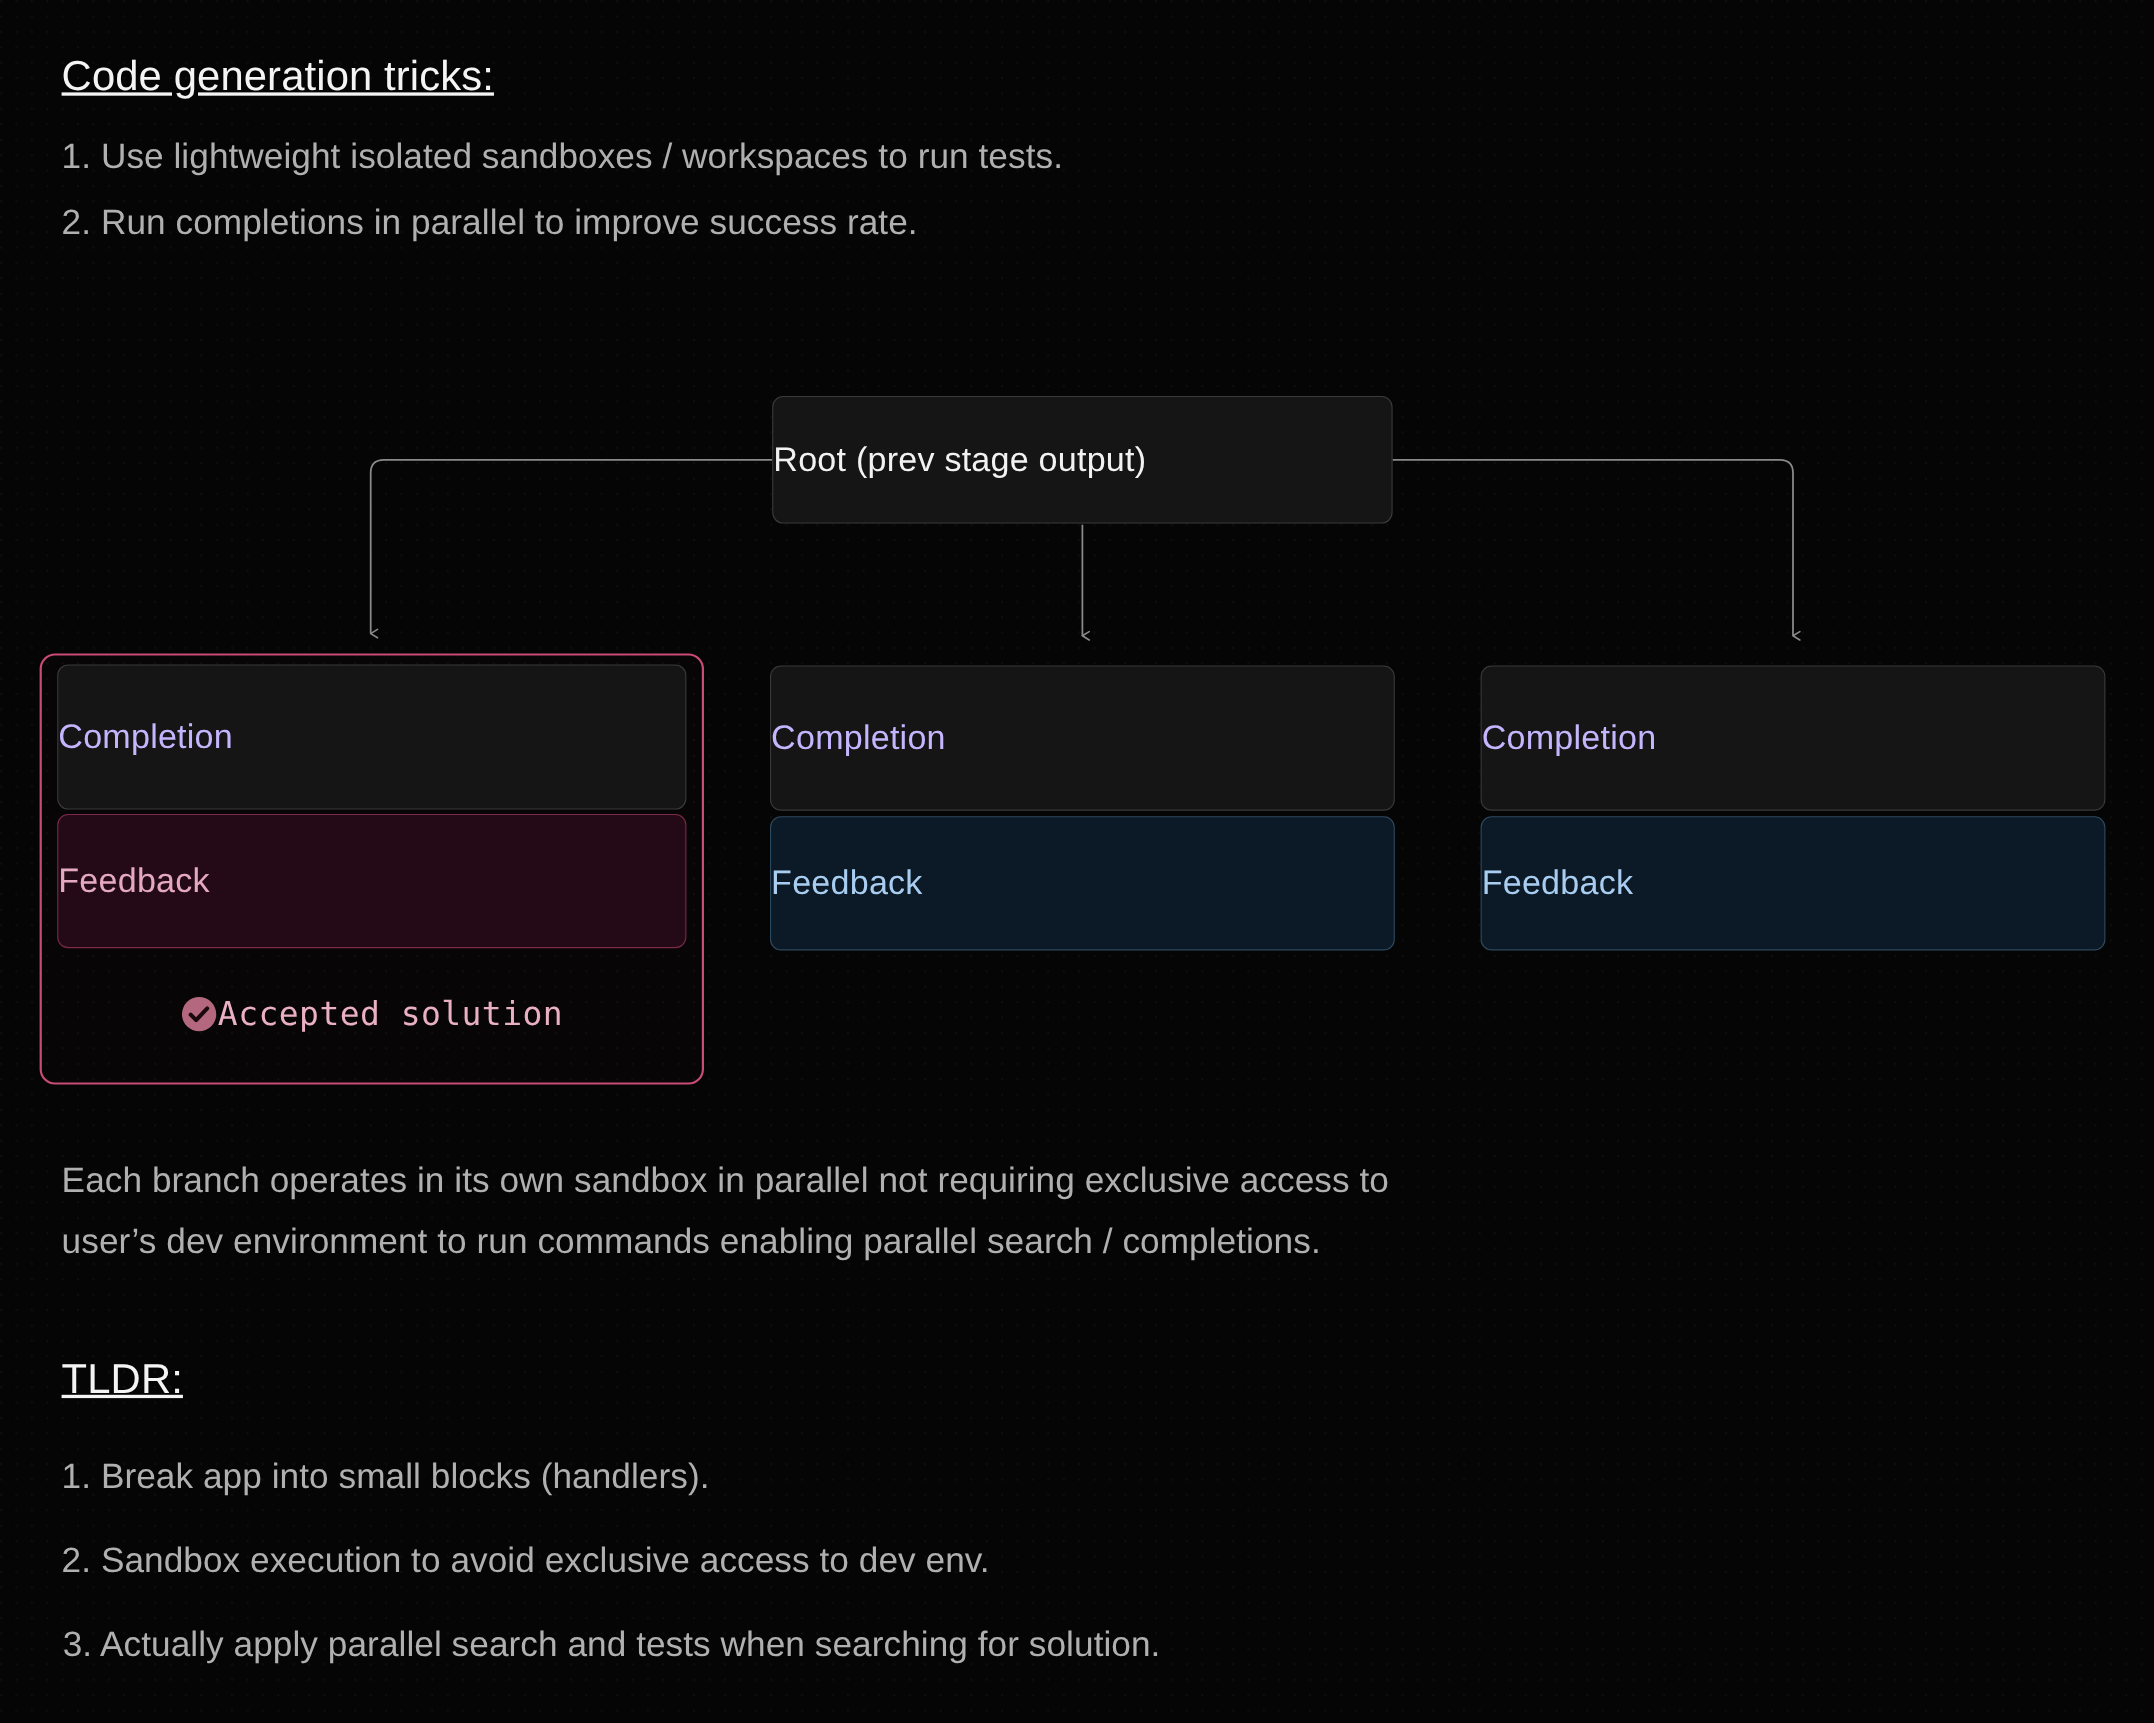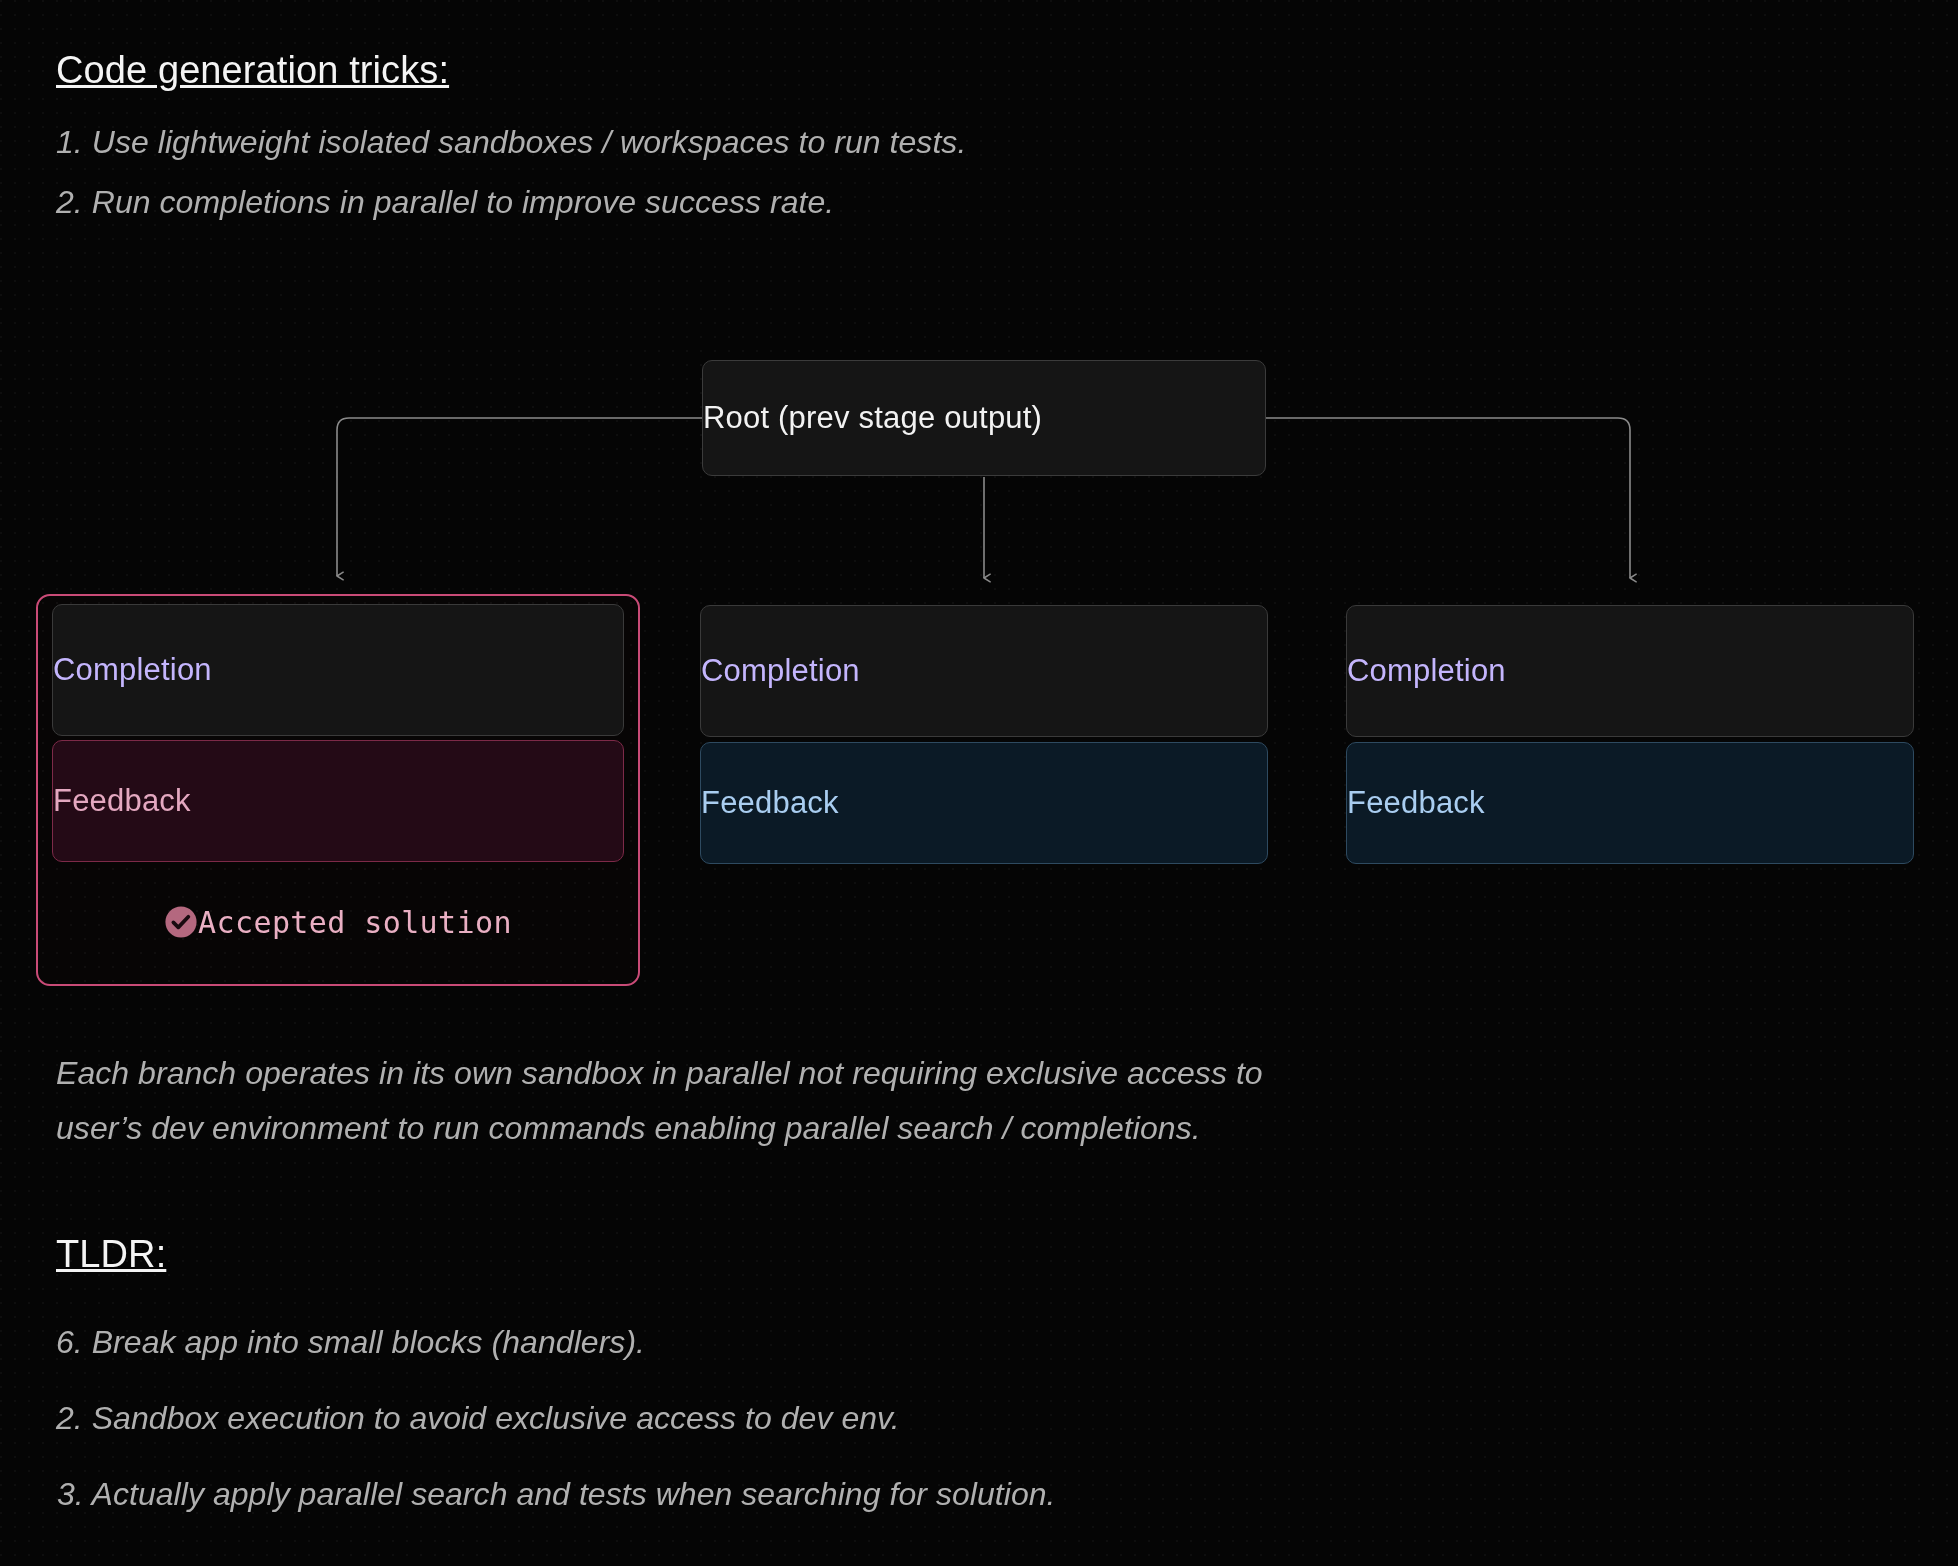--- a/index.html
+++ b/index.html
@@ -41,21 +41,20 @@
     white-space: nowrap;
     text-decoration: underline;
   }
   .body-line {
     position: absolute;
     color: #b0b0b0;
     font-size: 32px;
     font-weight: 400;
     letter-spacing: 0.05px;
     white-space: nowrap;
-    font-style: italic;
   }
 
   #heading-tricks { left: 56px; top: 49px; }
   #trick-1 { left: 56px; top: 124px; }
   #trick-2 { left: 56px; top: 184px; }
 
   #para-line-1 { left: 56px; top: 1055px; }
   #para-line-2 { left: 56px; top: 1110px; }
 
   #heading-tldr { left: 56px; top: 1233px; }
@@ -236,19 +235,19 @@
     </div>
 
   </div>
 
   <div class="body-line" id="para-line-1">Each branch operates in its own sandbox in parallel not requiring exclusive access to</div>
 
   <div class="body-line" id="para-line-2">user’s dev environment to run commands enabling parallel search / completions.</div>
 
   <div class="heading" id="heading-tldr">TLDR:</div>
 
-  <div class="body-line" id="tldr-1">6. Break app into small blocks (handlers).</div>
+  <div class="body-line" id="tldr-1">1. Break app into small blocks (handlers).</div>
 
   <div class="body-line" id="tldr-2">2. Sandbox execution to avoid exclusive access to dev env.</div>
 
   <div class="body-line" id="tldr-3">3. Actually apply parallel search and tests when searching for solution.</div>
 
 </div>
 
 </body></html>

